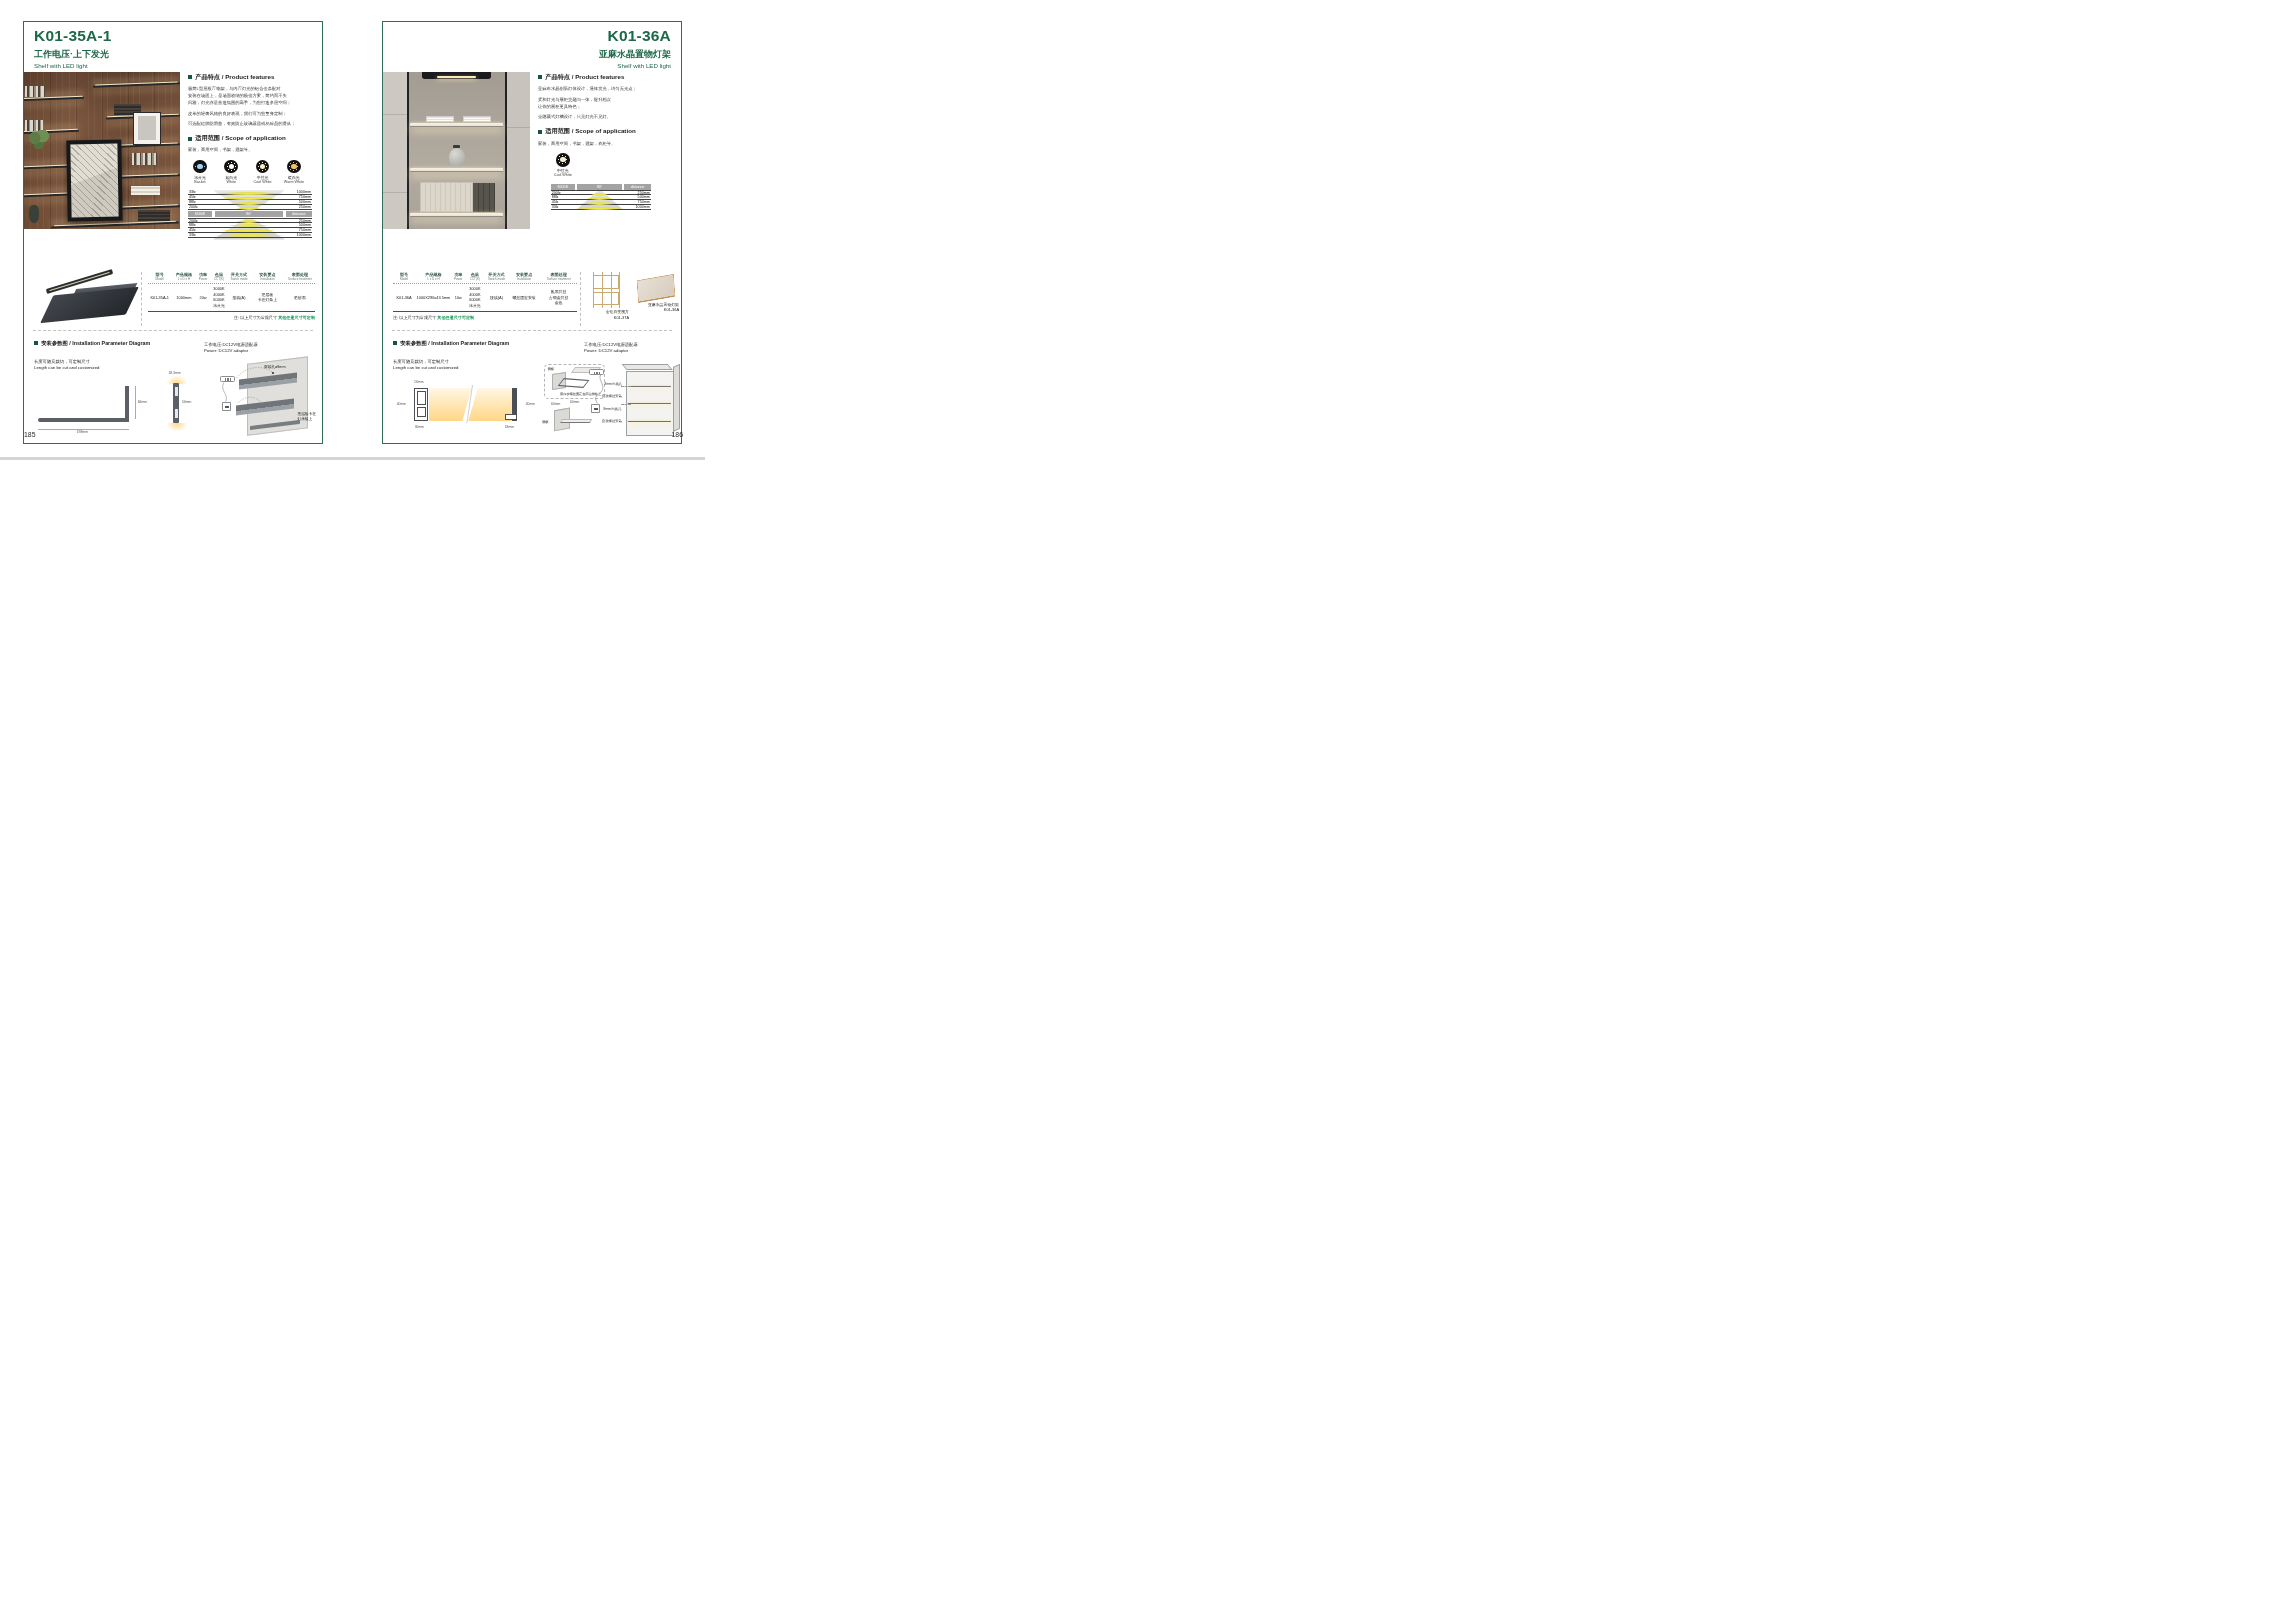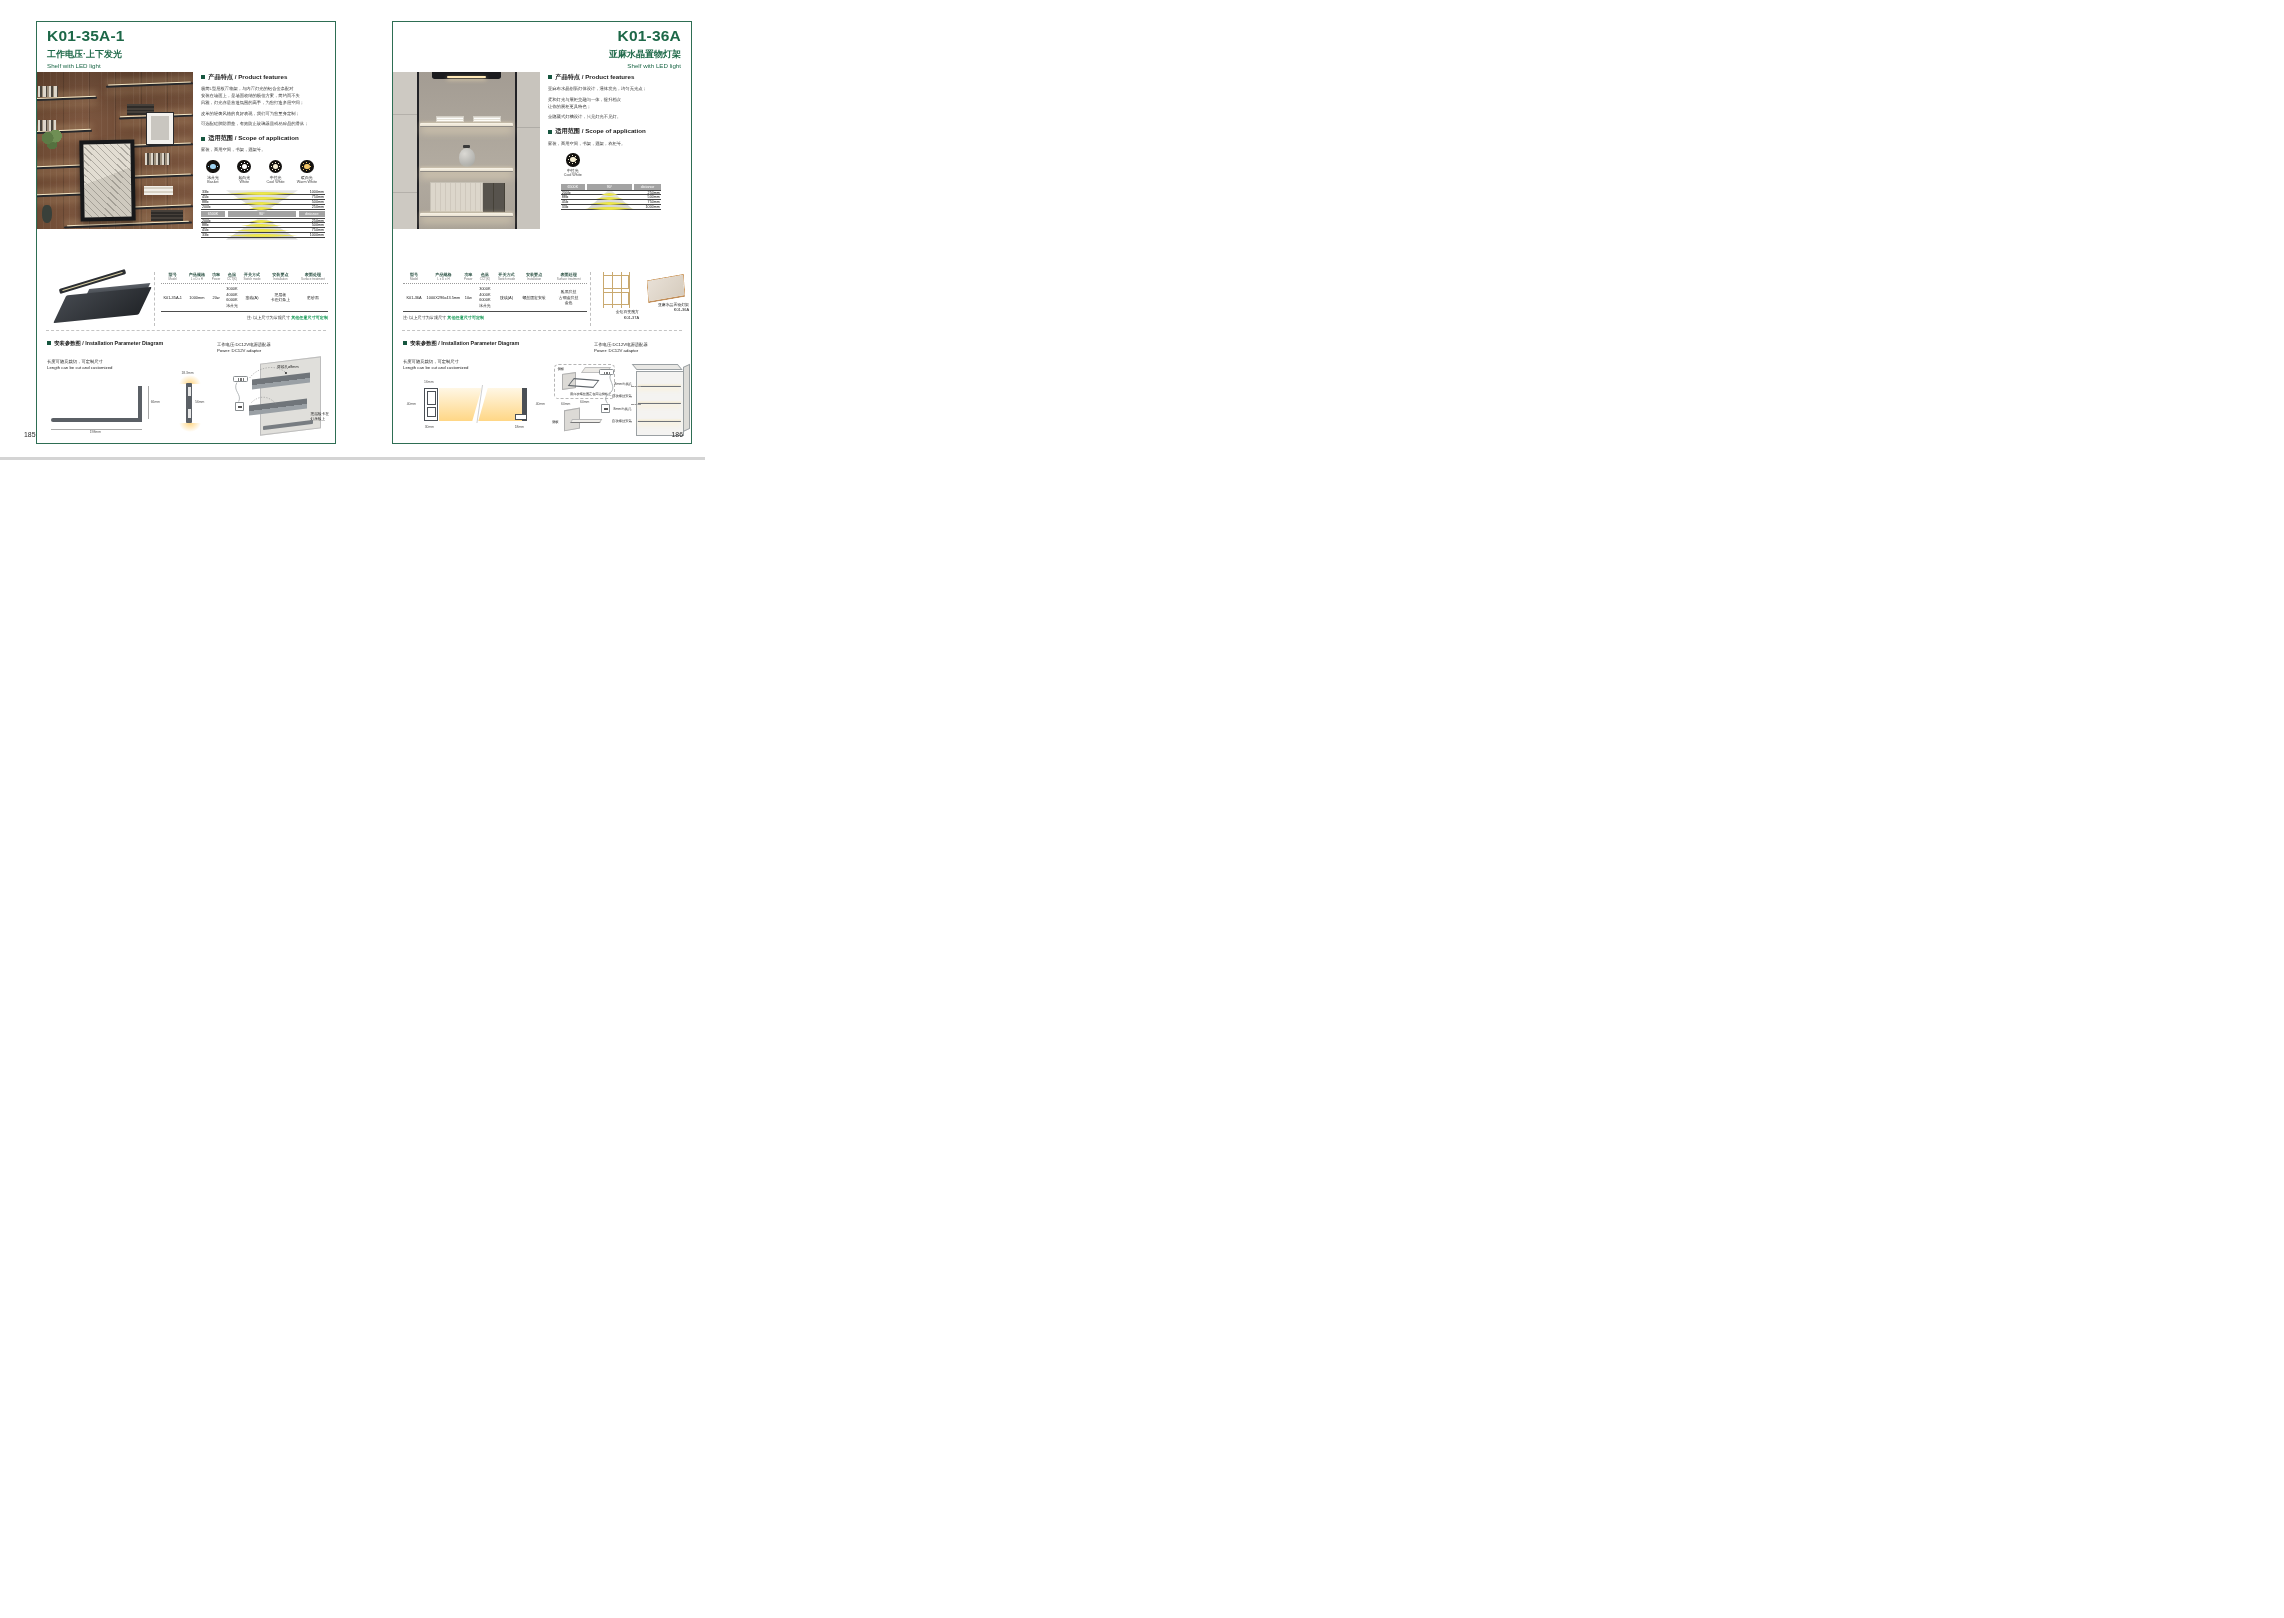--- a/index.html
+++ b/index.html
@@ -1,21 +1,21 @@
 <!DOCTYPE html>
 <html style="font-size:7.3px"><head>
 <meta charset="utf-8">
 <style>
   *{box-sizing:border-box;margin:0;padding:0}
   html,body{background:#fff}
   body{font-family:"Liberation Sans","DejaVu Sans",sans-serif;color:#222}
   .canvas{position:relative;width:705px;height:460px;background:#fff;overflow:hidden}
   .strip{position:absolute;left:0;right:0;bottom:0;height:2.7px;background:#d4d4d4}
   .page{position:absolute;top:20.6px;width:300px;height:423px;border:0.5px solid #2e6e54;background:#fff}
-  .page-left{left:36px}.page-right{left:392px}
+  .page-left{left:23px}.page-right{left:382px}
   .pn{position:absolute;top:431px;font-size:6.9px;color:#2a2a2a}
   .pn-left{left:24px}.pn-right{left:661px;width:22px;text-align:right}
 
   
   .hd{position:absolute;top:6.4px;color:#1d6848}
   .hd-l{left:10px}.hd-r{right:10px;text-align:right}
   .hd .model{font-size:15.5px;font-weight:800;line-height:1;letter-spacing:0.2px}
   .hd .sub-cn{font-size:9px;font-weight:700;margin-top:4.1px}
   .hd .sub-en{font-size:6.2px;margin-top:1.4px}
 

